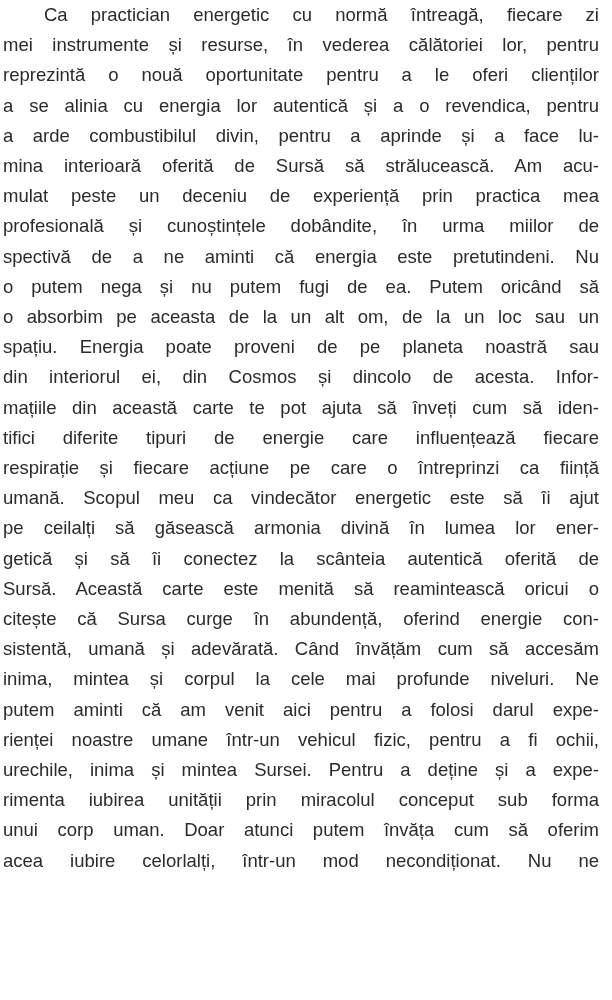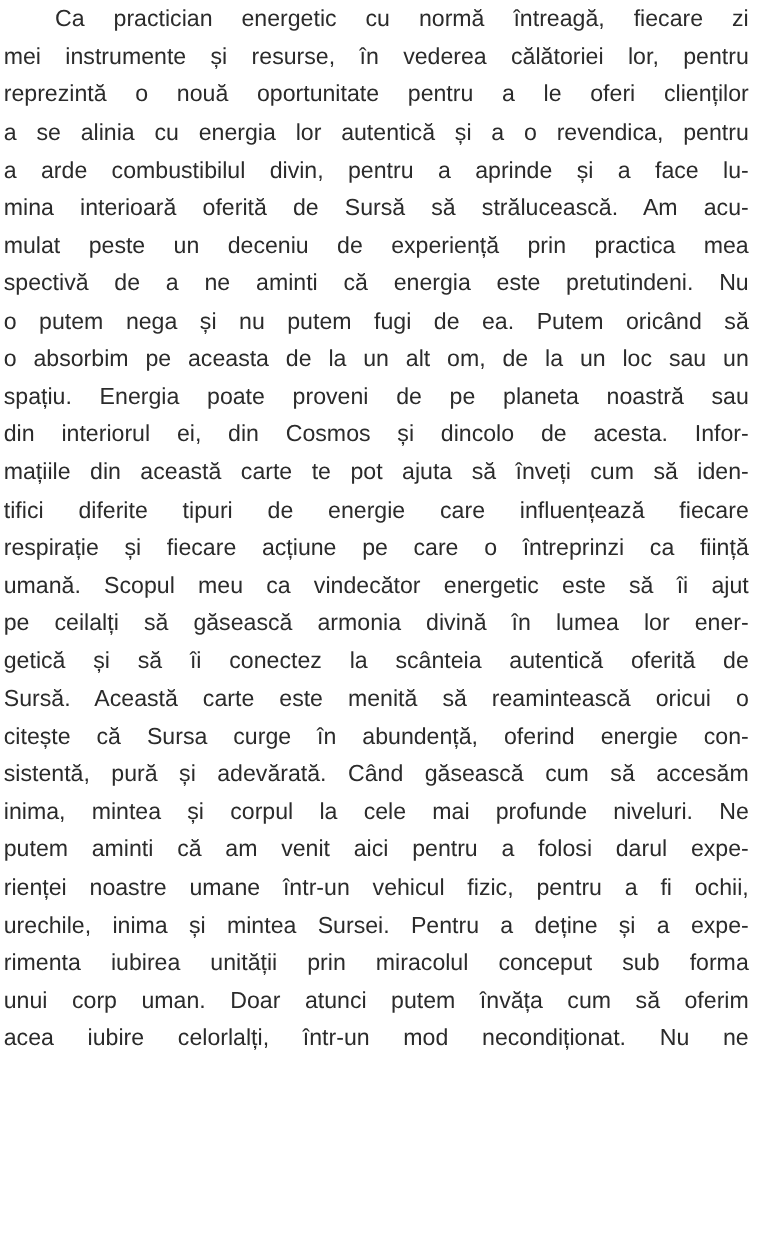--- a/index.html
+++ b/index.html
@@ -57,34 +57,35 @@
 
 <div class="page">
   <div class="body-text">
       <div class="line indent">Ca practician energetic cu normă întreagă, fiecare zi</div>
       <div class="line">mei instrumente și resurse, în vederea călătoriei lor, pentru</div>
       <div class="line">reprezintă o nouă oportunitate pentru a le oferi clienților</div>
       <div class="line">a se alinia cu energia lor autentică și a o revendica, pentru</div>
       <div class="line">a arde combustibilul divin, pentru a aprinde și a face lu-</div>
       <div class="line">mina interioară oferită de Sursă să strălucească. Am acu-</div>
       <div class="line">mulat peste un deceniu de experiență prin practica mea</div>
+      <div class="line">profesională și cunoștințele dobândite, în urma miilor de</div>
       <div class="line">spectivă de a ne aminti că energia este pretutindeni. Nu</div>
       <div class="line">o putem nega și nu putem fugi de ea. Putem oricând să</div>
       <div class="line">o absorbim pe aceasta de la un alt om, de la un loc sau un</div>
       <div class="line">spațiu. Energia poate proveni de pe planeta noastră sau</div>
       <div class="line">din interiorul ei, din Cosmos și dincolo de acesta. Infor-</div>
       <div class="line">mațiile din această carte te pot ajuta să înveți cum să iden-</div>
       <div class="line">tifici diferite tipuri de energie care influențează fiecare</div>
       <div class="line">respirație și fiecare acțiune pe care o întreprinzi ca ființă</div>
       <div class="line">umană. Scopul meu ca vindecător energetic este să îi ajut</div>
       <div class="line">pe ceilalți să găsească armonia divină în lumea lor ener-</div>
       <div class="line">getică și să îi conectez la scânteia autentică oferită de</div>
       <div class="line">Sursă. Această carte este menită să reamintească oricui o</div>
       <div class="line">citește că Sursa curge în abundență, oferind energie con-</div>
-      <div class="line">sistentă, pură și adevărată. Când găsească cum să accesăm</div>
+      <div class="line">sistentă, umană și adevărată. Când învățăm cum să accesăm</div>
       <div class="line">inima, mintea și corpul la cele mai profunde niveluri. Ne</div>
       <div class="line">putem aminti că am venit aici pentru a folosi darul expe-</div>
       <div class="line">rienței noastre umane într-un vehicul fizic, pentru a fi ochii,</div>
       <div class="line">urechile, inima și mintea Sursei. Pentru a deține și a expe-</div>
       <div class="line">rimenta iubirea unității prin miracolul conceput sub forma</div>
       <div class="line">unui corp uman. Doar atunci putem învăța cum să oferim</div>
       <div class="line">acea iubire celorlalți, într-un mod necondiționat. Nu ne</div>
     </div>
   <div class="footer">
     <span class="page-number">18</span>

